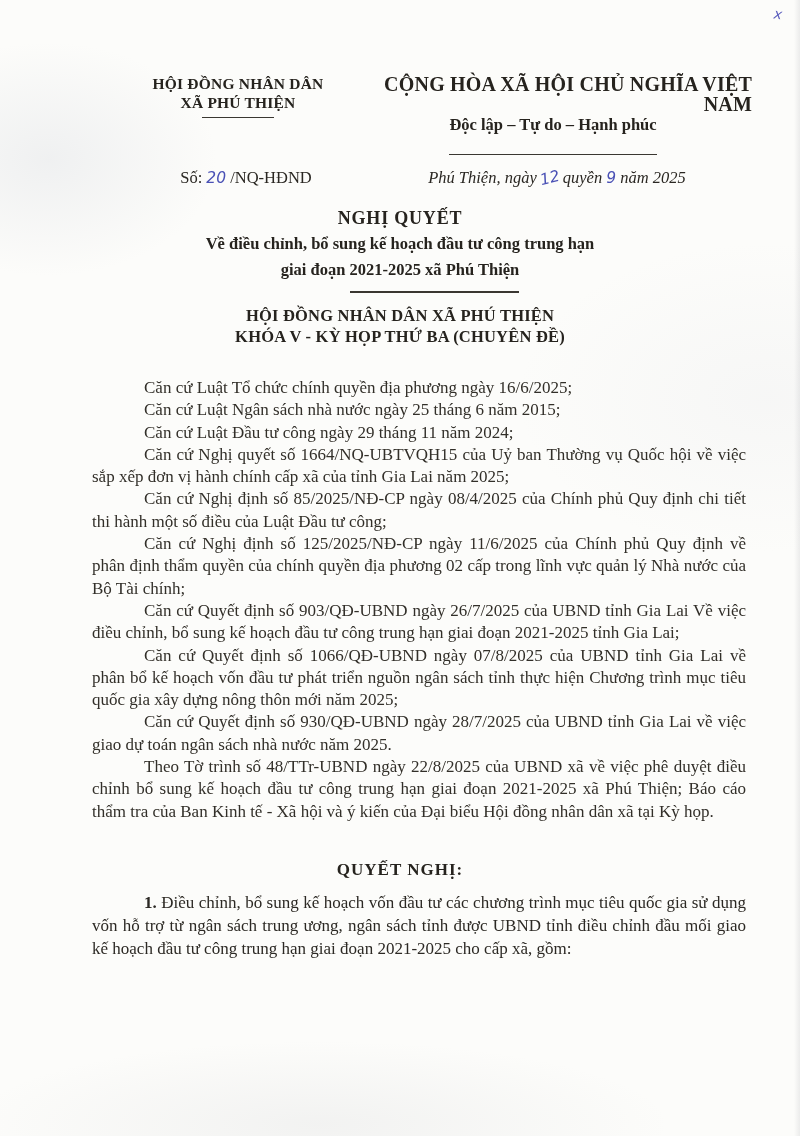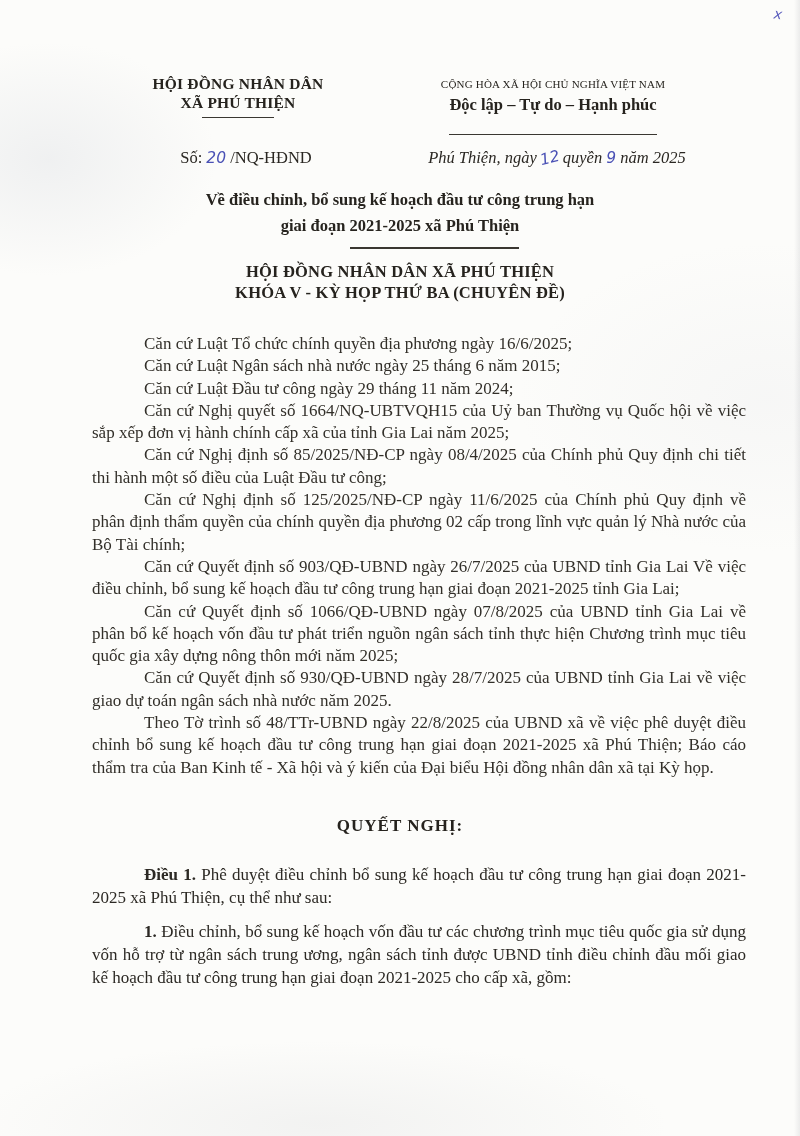--- a/index.html
+++ b/index.html
@@ -19,21 +19,21 @@
   .corner-mark{
     position:absolute;top:6px;right:18px;
     font-family:"DejaVu Sans",sans-serif;
     font-size:14px;color:#5a5dbd;
     transform:rotate(8deg);font-style:italic;
   }
   .header{display:flex;padding:74px 48px 0 122px;}
   .header-left{width:232px;text-align:center;}
   .header-right{flex:1;text-align:center;}
   .hdr-line{font-weight:bold;font-size:15.5px;line-height:19px;letter-spacing:0.2px;color:#26231e;}
-  .hdr-nation{font-weight:normal;font-size:11px;line-height:20px;letter-spacing:0.2px;color:#26231e;}
+  .hdr-nation{font-weight:bold;font-size:20px;line-height:20px;letter-spacing:0.2px;color:#26231e;text-align:right;}
   .motto{display:inline-block;font-weight:bold;font-size:16.5px;line-height:22px;
          border-bottom:1.6px solid #3a3731;padding-bottom:18px;color:#26231e;}
   .rule-short{width:72px;height:0;border-bottom:1.6px solid #3a3731;margin:5px auto 0 auto;}
   .ref-row{display:flex;padding:13px 48px 0 122px;align-items:baseline;}
   .ref-left{width:232px;text-align:center;padding-left:8px;font-size:16.5px;color:#2a2722;}
   .ref-right{flex:1;text-align:center;font-style:italic;font-size:16.5px;color:#2a2722;}
   .hand{font-family:"DejaVu Sans",sans-serif;font-style:italic;color:#4a51b5;font-size:15.5px;}
   .hand-day{display:inline-block;transform:rotate(-14deg);margin:0 -1px;}
   .title-block{margin-top:20px;text-align:center;color:#26231e;}
   .doc-type{font-weight:bold;font-size:18px;letter-spacing:0.8px;}
@@ -85,20 +85,21 @@
     <div class="ref-right">
       <span>Phú Thiện, ngày</span>
       <span class="hand hand-day">12</span>
       <span>quyền</span>
       <span class="hand">9</span>
       <span>năm 2025</span>
     </div>
   </div>
 
   <div class="title-block">
+    <div class="doc-type">NGHỊ QUYẾT</div>
     <div class="subject">Về điều chỉnh, bổ sung kế hoạch đầu tư công trung hạn</div>
     <div class="subject"><span>giai đoạn </span><span class="subject-underline">2021-2025 xã Phú Thiện</span></div>
   </div>
 
   <div class="issuer">
     <div>HỘI ĐỒNG NHÂN DÂN XÃ PHÚ THIỆN</div>
     <div>KHÓA V - KỲ HỌP THỨ BA (CHUYÊN ĐỀ)</div>
   </div>
 
   <div class="preamble">
@@ -110,17 +111,16 @@
     <p>Căn cứ Nghị định số 125/2025/NĐ-CP ngày 11/6/2025 của Chính phủ Quy định về phân định thẩm quyền của chính quyền địa phương 02 cấp trong lĩnh vực quản lý Nhà nước của Bộ Tài chính;</p>
     <p>Căn cứ Quyết định số 903/QĐ-UBND ngày 26/7/2025 của UBND tỉnh Gia Lai Về việc điều chỉnh, bổ sung kế hoạch đầu tư công trung hạn giai đoạn 2021-2025 tỉnh Gia Lai;</p>
     <p>Căn cứ Quyết định số 1066/QĐ-UBND ngày 07/8/2025 của UBND tỉnh Gia Lai về phân bổ kế hoạch vốn đầu tư phát triển nguồn ngân sách tỉnh thực hiện Chương trình mục tiêu quốc gia xây dựng nông thôn mới năm 2025;</p>
     <p>Căn cứ Quyết định số 930/QĐ-UBND ngày 28/7/2025 của UBND tỉnh Gia Lai về việc giao dự toán ngân sách nhà nước năm 2025.</p>
     <p>Theo Tờ trình số 48/TTr-UBND ngày 22/8/2025 của UBND xã về việc phê duyệt điều chỉnh bổ sung kế hoạch đầu tư công trung hạn giai đoạn 2021-2025 xã Phú Thiện; Báo cáo thẩm tra của Ban Kinh tế - Xã hội và ý kiến của Đại biểu Hội đồng nhân dân xã tại Kỳ họp.</p>
   </div>
 
   <div class="resolve-heading">QUYẾT NGHỊ:</div>
 
   <div class="articles">
-    <p class="article"><span class="lbl">Điều 1.</span><span> Phê duyệt điều chỉnh bổ sung kế hoạch đầu tư công trung hạn giai đoạn 2021-2025 xã Phú Thiện, cụ thể như sau:</span></p>
     <p class="clause"><span class="lbl">1.</span><span> Điều chỉnh, bổ sung kế hoạch vốn đầu tư các chương trình mục tiêu quốc gia sử dụng vốn hỗ trợ từ ngân sách trung ương, ngân sách tỉnh được UBND tỉnh điều chỉnh đầu mối giao kế hoạch đầu tư công trung hạn giai đoạn 2021-2025 cho cấp xã, gồm:</span></p>
   </div>
 
 </div>
 
 </body></html>

